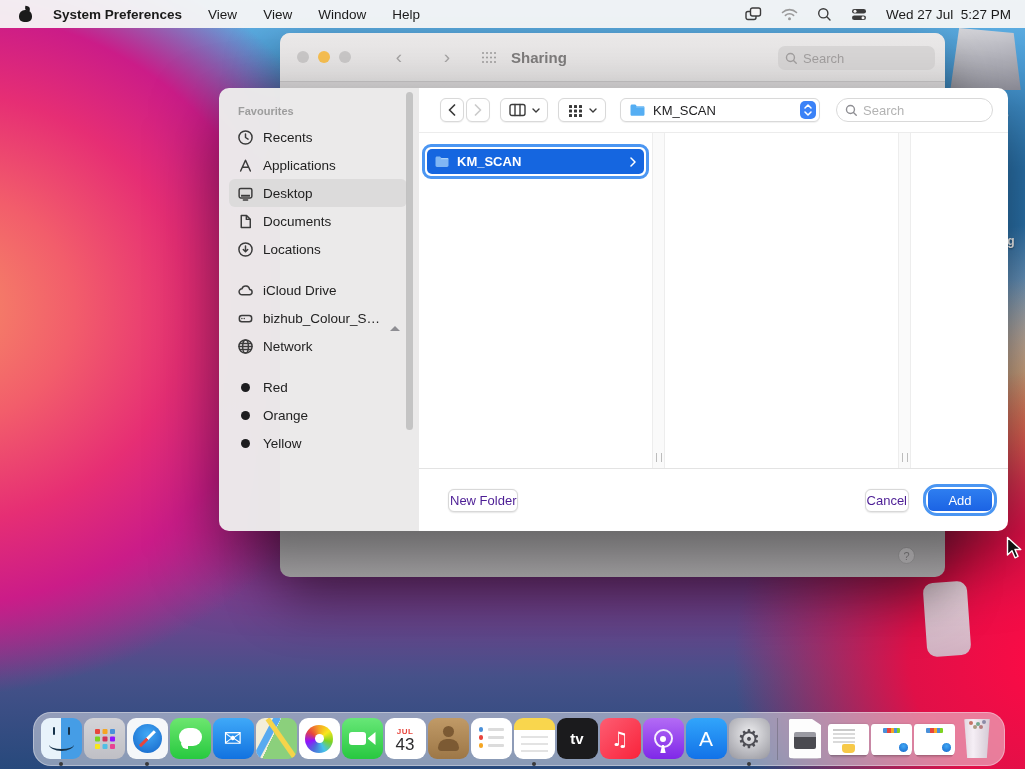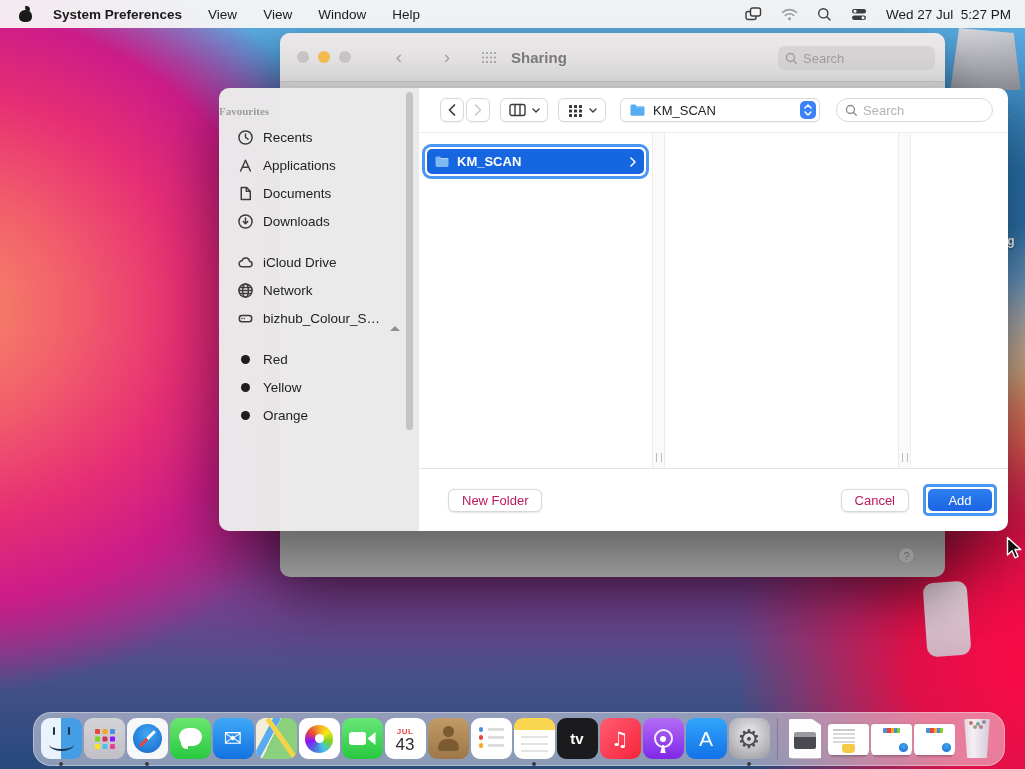--- a/index.html
+++ b/index.html
@@ -66,21 +66,21 @@
   .bg-search input::placeholder{ color:#a29f9f; }
   .bg-help{ position:absolute; right:30px; bottom:13px; width:17px; height:17px; border-radius:50%;
     background:linear-gradient(180deg,#d9d7d9,#c5c3c5); border:1px solid #a9a7a9;
     color:#8d8b8d; font-size:11px; display:flex; align-items:center; justify-content:center; }
 
   
   .dialog{ position:absolute; left:219px; top:88px; width:789px; height:443px;
     border-radius:10px; box-shadow:0 28px 65px rgba(0,0,0,.5); z-index:20; display:flex; overflow:hidden; }
   .sb{ width:200px; background:rgba(236,235,235,.98); position:relative; padding-top:12px; }
   .sb-scroll{ position:absolute; right:6px; top:4px; width:7px; height:338px; background:#bdbdbd; border-radius:4px; opacity:.85; }
-  .sb-head{ height:23px; line-height:23px; font-size:11px; font-weight:700; color:#9d9d9d;font-family:Liberation Serif, serif; }
+  .sb-head{ height:23px; line-height:23px; padding-left:19px; font-size:11px; font-weight:700; color:#9d9d9d; }
   .sb-row{ height:28px; display:flex; align-items:center; margin:0 12px 0 10px; padding:0 6px 0 8px; border-radius:6px;
     font-size:13.5px; color:#222; }
   .sb-row.sel{ background:#dcdbdb; }
   .sb-ic{ width:17px; height:17px; margin-right:9px; flex:none; display:flex; align-items:center; justify-content:center; }
   .sb-label{ white-space:nowrap; overflow:hidden; text-overflow:ellipsis; }
   .sb-gap{ height:13px; }
   .tagdot{ width:9px; height:9px; border-radius:50%; background:#1d1d1f; }
   .eject{ margin-left:auto; width:11px; flex:none; padding-right:0; }
   .eject .tri{ width:0; height:0; border-left:5.5px solid transparent; border-right:5.5px solid transparent; border-bottom:5px solid #8e8e93; }
   .eject .bar{ margin-top:1.5px; height:2px; background:#8e8e93; border-radius:1px; }
@@ -114,23 +114,23 @@
   .focus-ring{ position:absolute; left:3px; right:3px; top:11px; height:35px;
     border:3px solid #4b96f2; border-radius:9px; padding:2px; }
   .sel-pill{ height:25px; background:#1566e0; border-radius:5px; display:flex; align-items:center;
     padding:0 8px 0 7px; color:#fff; font-size:13px; font-weight:600; }
   .sel-pill .plabel{ margin-left:7px; flex:1; }
 
   .footer{ position:absolute; left:0; right:0; bottom:0; height:63px; border-top:1px solid #e3e3e3;
     display:flex; align-items:center; padding:0 11px 0 29px; }
   .btn{ height:23px; border-radius:6px; font-size:13px; font-family:inherit; display:flex; align-items:center;
     justify-content:center; }
-  .btn-plain{ background:#fff; border:1px solid #d8d8d8; color:#be185d; box-shadow:0 .5px 1.5px rgba(0,0,0,.1); padding:0 13px; }
+  .btn-plain{ background:#fff; border:1px solid #d8d8d8; color:#4c1d95; box-shadow:0 .5px 1.5px rgba(0,0,0,.1); padding:0 1px; }
   .btn-cancel{ margin-left:auto; }
-  .addwrap{ margin-left:14px; border:3px solid #4b96f2; border-radius:5px; padding:2px; }
+  .addwrap{ margin-left:14px; border:3px solid #4b96f2; border-radius:14px; padding:2px; }
   .btn-add{ width:64px; background:linear-gradient(180deg,#2e7ef0,#1b63e4); color:#fff; border:none; height:22px; border-radius:5px; }
 
   
   .dock{ position:absolute; left:33px; top:712px; width:972px; height:54px;
     background:rgba(235,235,240,.5); border:1px solid rgba(255,255,255,.35); border-radius:18px;
     display:flex; align-items:flex-start; justify-content:center; gap:2px; padding-top:5px; z-index:40;
     backdrop-filter:blur(2px); }
   .di{ width:41px; height:41px; border-radius:9px; position:relative; flex:none; overflow:hidden; }
   .di.noclip{ overflow:visible; }
   .rdot{ position:absolute; left:50%; transform:translateX(-50%); bottom:-7px; width:4px; height:4px;
@@ -303,89 +303,99 @@
       <span class="sb-label">Recents</span>
     </div>
     <div class="sb-row">
       <span class="sb-ic">
           <svg width="17" height="17" viewBox="0 0 16 16">
             <path class="st" d="M3.4 13.2 8 3l4.6 10.2M5.2 9.6h5.6" stroke-width="1.6"></path>
           </svg>
         </span>
       <span class="sb-label">Applications</span>
     </div>
+    <div class="sb-row sel">
+      <span class="sb-ic">
+          <svg width="17" height="17" viewBox="0 0 16 16">
+            <rect class="st" x="2" y="3.2" width="12" height="9" rx="1.5"></rect>
+            <rect x="3.8" y="9.2" width="8.4" height="1.8" fill="#3c3c3c"></rect>
+            <path class="st" d="M6 14.2h4"></path>
+          </svg>
+        </span>
+      <span class="sb-label">Desktop</span>
+    </div>
     <div class="sb-row">
       <span class="sb-ic">
           <svg width="17" height="17" viewBox="0 0 16 16">
             <path class="st" d="M4 2.4h5L12.5 6v7.6H4z"></path>
             <path class="st" d="M8.8 2.6V6h3.5"></path>
           </svg>
         </span>
       <span class="sb-label">Documents</span>
     </div>
     <div class="sb-row">
       <span class="sb-ic">
           <svg width="17" height="17" viewBox="0 0 16 16">
             <circle class="st" cx="8" cy="8" r="6.2"></circle>
             <path class="st" d="M8 4.8v5M5.9 8l2.1 2.1L10.1 8"></path>
           </svg>
         </span>
-      <span class="sb-label">Downloads</span>
+      <span class="sb-label">Locations</span>
     </div>
 
     <div class="sb-gap"></div>
 
     <div class="sb-row">
       <span class="sb-ic">
           <svg width="17" height="17" viewBox="0 0 16 16">
             <path class="st" d="M4.8 12h6.7a2.5 2.5 0 0 0 .4-5 3.7 3.7 0 0 0-7.2-.6A2.8 2.8 0 0 0 4.8 12z"></path>
           </svg>
         </span>
       <span class="sb-label">iCloud Drive</span>
+    </div>
+    <div class="sb-row">
+      <span class="sb-ic">
+          <svg width="17" height="17" viewBox="0 0 16 16">
+            <rect class="st" x="2.2" y="5.2" width="11.6" height="5.8" rx="2.4"></rect>
+            <path class="st" d="M4.6 8.1h.01M6.8 8.1h.01" stroke-width="1.8"></path>
+          </svg>
+        </span>
+      <span class="sb-label">bizhub_Colour_S…</span>
+      <span class="eject"><span class="tri"></span><span class="bar"></span></span>
     </div>
     <div class="sb-row">
       <span class="sb-ic">
           <svg width="17" height="17" viewBox="0 0 16 16">
             <circle class="st" cx="8" cy="8" r="6.2"></circle>
             <ellipse class="st" cx="8" cy="8" rx="2.7" ry="6.2"></ellipse>
             <path class="st" d="M2 8h12M2.8 5.1h10.4M2.8 10.9h10.4" stroke-width="1"></path>
           </svg>
         </span>
       <span class="sb-label">Network</span>
     </div>
-    <div class="sb-row">
-      <span class="sb-ic">
-          <svg width="17" height="17" viewBox="0 0 16 16">
-            <rect class="st" x="2.2" y="5.2" width="11.6" height="5.8" rx="2.4"></rect>
-            <path class="st" d="M4.6 8.1h.01M6.8 8.1h.01" stroke-width="1.8"></path>
-          </svg>
-        </span>
-      <span class="sb-label">bizhub_Colour_S…</span>
-      <span class="eject"><span class="tri"></span><span class="bar"></span></span>
-    </div>
 
     <div class="sb-gap"></div>
 
     <div class="sb-row">
       <span class="sb-ic">
           <span class="tagdot"></span>
         </span>
       <span class="sb-label">Red</span>
     </div>
     <div class="sb-row">
       <span class="sb-ic">
           <span class="tagdot"></span>
         </span>
+      <span class="sb-label">Orange</span>
+    </div>
+    <div class="sb-row">
+      <span class="sb-ic">
+          <span class="tagdot"></span>
+        </span>
       <span class="sb-label">Yellow</span>
-    </div>
-    <div class="sb-row">
-      <span class="sb-ic">
-          <span class="tagdot"></span>
-        </span>
-      <span class="sb-label">Orange</span>
     </div>
 
   </div>
 
   <div class="main">
     <div class="toolbar">
       <div class="tbtn nav-b">
         <svg width="8" height="12" viewBox="0 0 8 12">
             <path d="M6.5 1 1.5 6l5 5" stroke="#3a3a3a" stroke-width="1.7" fill="none" stroke-linecap="round" stroke-linejoin="round"></path>
           </svg>

